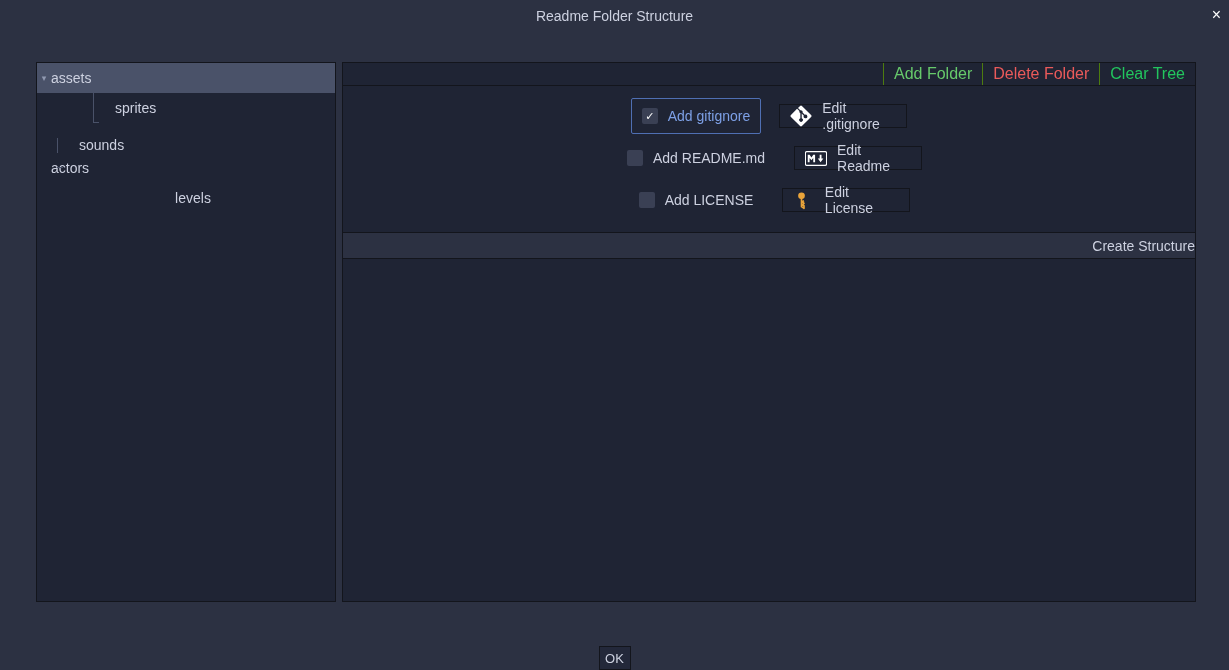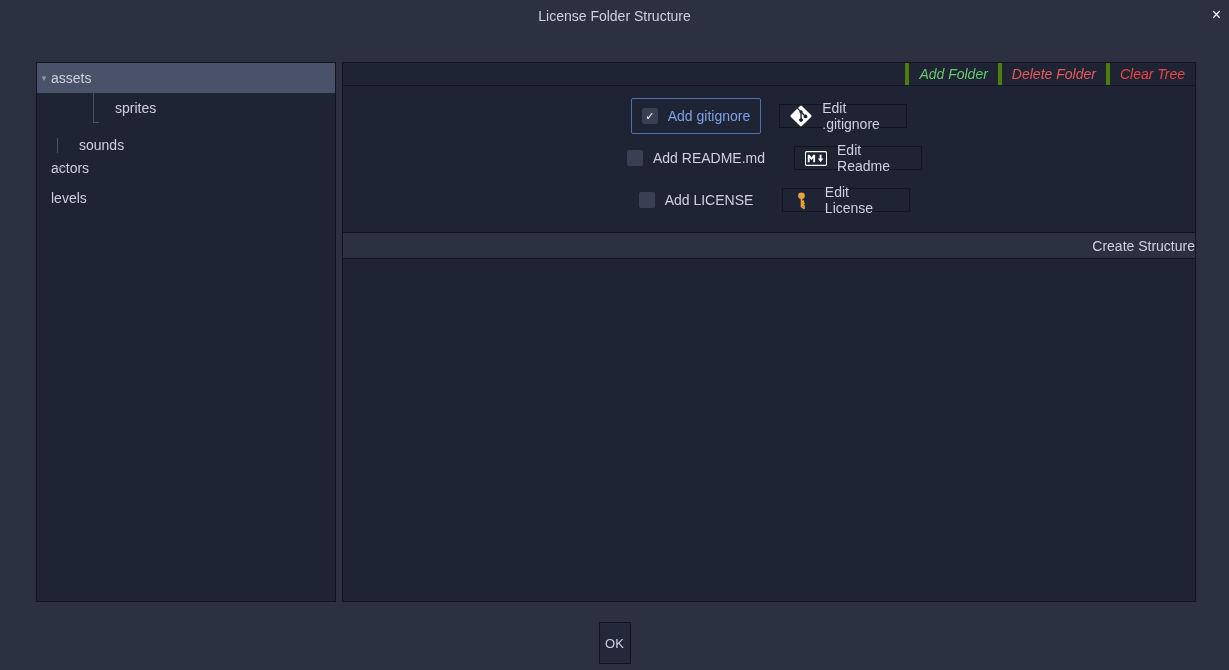--- a/index.html
+++ b/index.html
@@ -95,28 +95,27 @@
     border: 1px solid #13151c;
     display: flex;
     justify-content: flex-end;
     align-items: center;
   }
   .tool-btn {
     height: 100%;
     padding: 0 10px;
     display: flex;
     align-items: center;
-    border-left: 4px solid #4d7c0f;
-    cursor: pointer;
-    font-size: 14px;
-    font-style: italic;
+    border-left: 1px solid #4d7c0f;
+    cursor: pointer;
+    font-size: 16px;
   }
   .tool-btn.green { color: #67c96b; }
   .tool-btn.red { color: #ea5a5a; }
-  .tool-btn.blue { color: #ef4444; }
+  .tool-btn.blue { color: #22c55e; }
   .options-area {
     background: #1f2434;
     border: 1px solid #13151c;
     border-top: none;
     padding: 12px 0 14px 0;
     display: flex;
     flex-direction: column;
     gap: 6px;
     align-items: center;
   }
@@ -184,39 +183,39 @@
     cursor: pointer;
   }
   .filler {
     flex: 1;
     background: #1f2434;
     border: 1px solid #13151c;
     border-top: none;
   }
   .ok-btn {
     position: absolute;
-    bottom: 6px;
+    bottom: 0;
     left: 50%;
     transform: translateX(-50%);
-    height: 42px;
+    height: 24px;
     width: 32px;
     background: #23283a;
     border: 1px solid #13151c;
     display: flex;
     align-items: center;
     justify-content: center;
     cursor: pointer;
     font-size: 13px;
   }
 </style>
 </head>
 <body>
 
 <div class="titlebar">
-  <span>License Folder Structure</span>
+  <span>Readme Folder Structure</span>
   <span class="close">×</span>
 </div>
 
 <div class="content">
   <div class="tree-panel">
     <div class="tree-item selected" style="padding-left:0;">
       <span class="arrow">▾</span>
       <span>assets</span>
     </div>
     <div class="tree-item" style="padding-left:14px;margin-left:36px;">
@@ -225,21 +224,21 @@
       <span>sprites</span>
     </div>
     <div class="tree-item" style="padding-left:14px;align-items:flex-end;">
       <span class="line branch last"></span>
       <span class="line"></span>
       <span>sounds</span>
     </div>
     <div class="tree-item" style="padding-left:14px;">
       <span>actors</span>
     </div>
-    <div class="tree-item" style="padding-left:14px;">
+    <div class="tree-item" style="padding-left:14px;justify-content:center;">
       <span>levels</span>
     </div>
   </div>
 
   <div class="right-panel">
     <div class="toolbar">
       <div class="tool-btn green">Add Folder</div>
       <div class="tool-btn red">Delete Folder</div>
       <div class="tool-btn blue">Clear Tree</div>
     </div>

